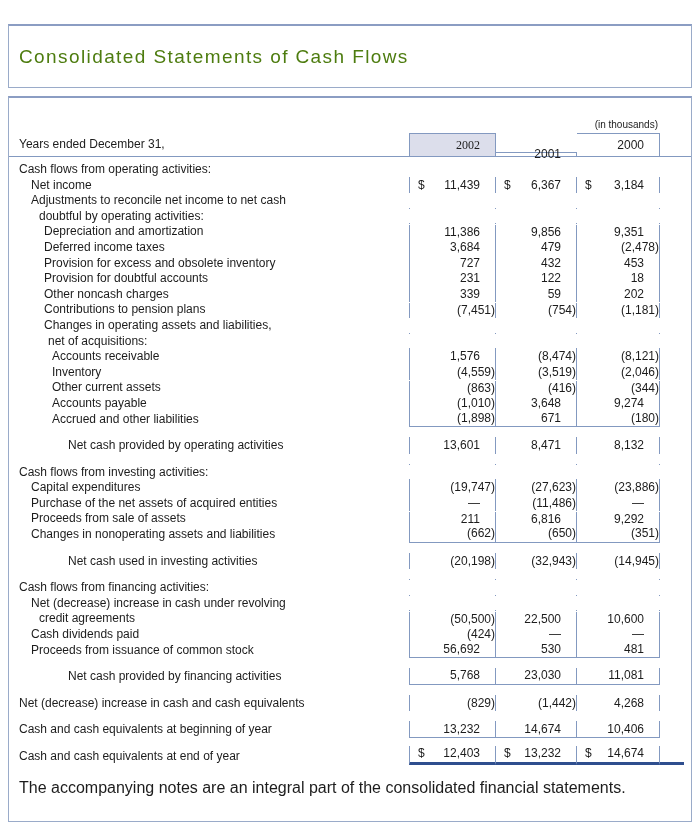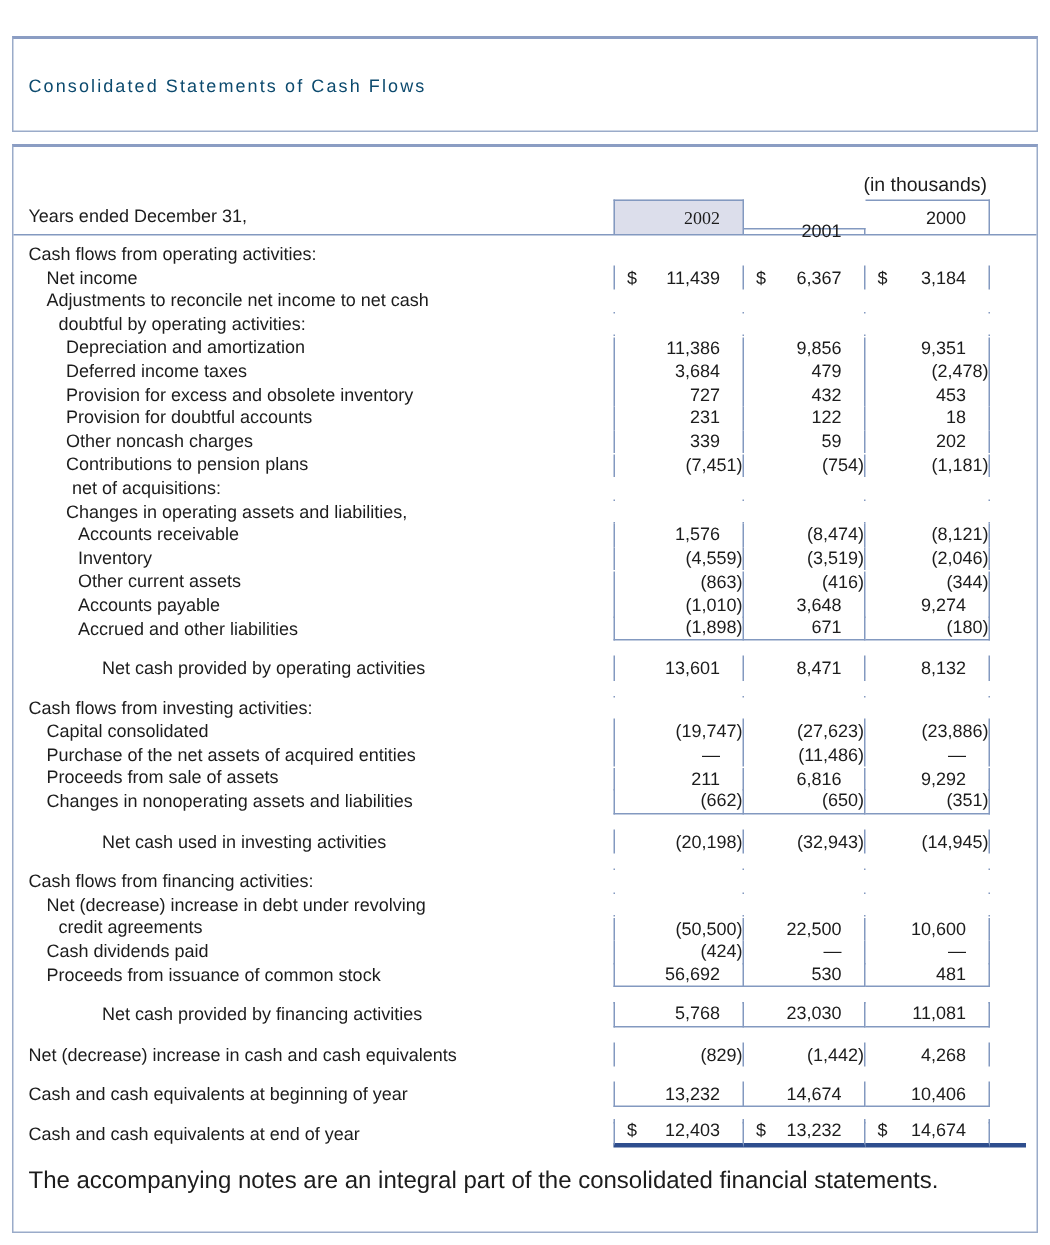--- a/index.html
+++ b/index.html
@@ -12,24 +12,24 @@
   }
   *{margin:0;padding:0;}
   html,body{background:#ffffff;}
   .page{
     width:700px;height:830px;box-sizing:border-box;
     padding:24px 8px 8px 8px;
     font-family:"Liberation Sans",sans-serif;color:var(--ink);
   }
   .box{border:1px solid var(--boxborder);border-top:2px solid var(--boxtop);background:#fff;box-sizing:border-box;}
   .title-box{height:64px;display:flex;align-items:center;padding-left:10px;margin-bottom:8px;}
-  .title-text{font-size:12px;letter-spacing:1.4px;color:#0c4a6e;}
+  .title-text{font-size:19px;letter-spacing:1.4px;color:#4d7c0f;}
   .table-box{min-height:726px;}
   .units-row{height:32px;display:flex;align-items:flex-end;justify-content:flex-end;
-    padding:0 33px 3px 0;font-size:13px;}
+    padding:0 33px 3px 0;font-size:10px;}
   
   .row,.yearrow{display:flex;}
   .lbl{width:400px;box-sizing:border-box;font-size:12px;line-height:15.6px;white-space:nowrap;}
   .val{box-sizing:border-box;display:flex;align-items:flex-end;justify-content:flex-end;
     padding:0 15px 1px 8px;font-size:12px;line-height:14.4px;white-space:nowrap;}
   .v1{width:87px;border-left:1px solid var(--grid);border-right:1px solid var(--grid);}
   .v2{width:81px;border-right:1px solid var(--grid);margin-top:19px;}
   .v3{width:83px;border-right:1px solid var(--grid);}
   .filler{width:24px;box-sizing:border-box;}
   .val .dollar{margin-right:auto;}
@@ -225,37 +225,37 @@
             <span class="dollar"></span>
             <span class="num">(754)</span>
           </div>
     <div class="val v3 paren">
             <span class="dollar"></span>
             <span class="num">(1,181)</span>
           </div>
     <div class="filler"></div>
   </div>
         <div class="row">
+    <div class="lbl ind3">Changes in operating assets and liabilities,</div>
+    <div class="val v1">
+            <span class="dollar"></span>
+            <span class="num"></span>
+          </div>
+    <div class="val v2">
+            <span class="dollar"></span>
+            <span class="num"></span>
+          </div>
+    <div class="val v3">
+            <span class="dollar"></span>
+            <span class="num"></span>
+          </div>
+    <div class="filler"></div>
+  </div>
+        <div class="row">
     <div class="lbl ind4">net of acquisitions:</div>
-    <div class="val v1">
-            <span class="dollar"></span>
-            <span class="num"></span>
-          </div>
-    <div class="val v2">
-            <span class="dollar"></span>
-            <span class="num"></span>
-          </div>
-    <div class="val v3">
-            <span class="dollar"></span>
-            <span class="num"></span>
-          </div>
-    <div class="filler"></div>
-  </div>
-        <div class="row">
-    <div class="lbl ind3">Changes in operating assets and liabilities,</div>
     <div class="val v1">
             <span class="dollar"></span>
             <span class="num"></span>
           </div>
     <div class="val v2">
             <span class="dollar"></span>
             <span class="num"></span>
           </div>
     <div class="val v3">
             <span class="dollar"></span>
@@ -401,21 +401,21 @@
             <span class="dollar"></span>
             <span class="num"></span>
           </div>
     <div class="val v3">
             <span class="dollar"></span>
             <span class="num"></span>
           </div>
     <div class="filler"></div>
   </div>
         <div class="row">
-    <div class="lbl ind1">Capital consolidated</div>
+    <div class="lbl ind1">Capital expenditures</div>
     <div class="val v1 paren">
             <span class="dollar"></span>
             <span class="num">(19,747)</span>
           </div>
     <div class="val v2 paren">
             <span class="dollar"></span>
             <span class="num">(27,623)</span>
           </div>
     <div class="val v3 paren">
             <span class="dollar"></span>
@@ -529,21 +529,21 @@
             <span class="dollar"></span>
             <span class="num"></span>
           </div>
     <div class="val v3">
             <span class="dollar"></span>
             <span class="num"></span>
           </div>
     <div class="filler"></div>
   </div>
         <div class="row">
-    <div class="lbl ind1">Net (decrease) increase in debt under revolving</div>
+    <div class="lbl ind1">Net (decrease) increase in cash under revolving</div>
     <div class="val v1">
             <span class="dollar"></span>
             <span class="num"></span>
           </div>
     <div class="val v2">
             <span class="dollar"></span>
             <span class="num"></span>
           </div>
     <div class="val v3">
             <span class="dollar"></span>

